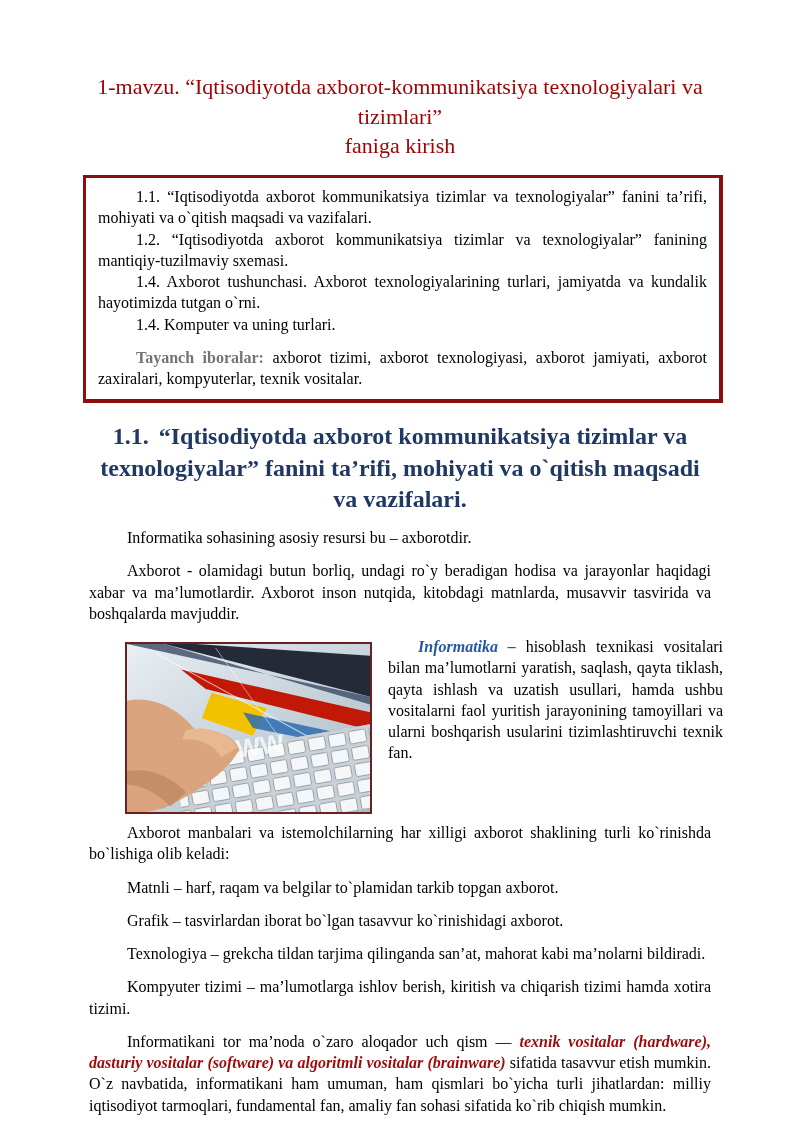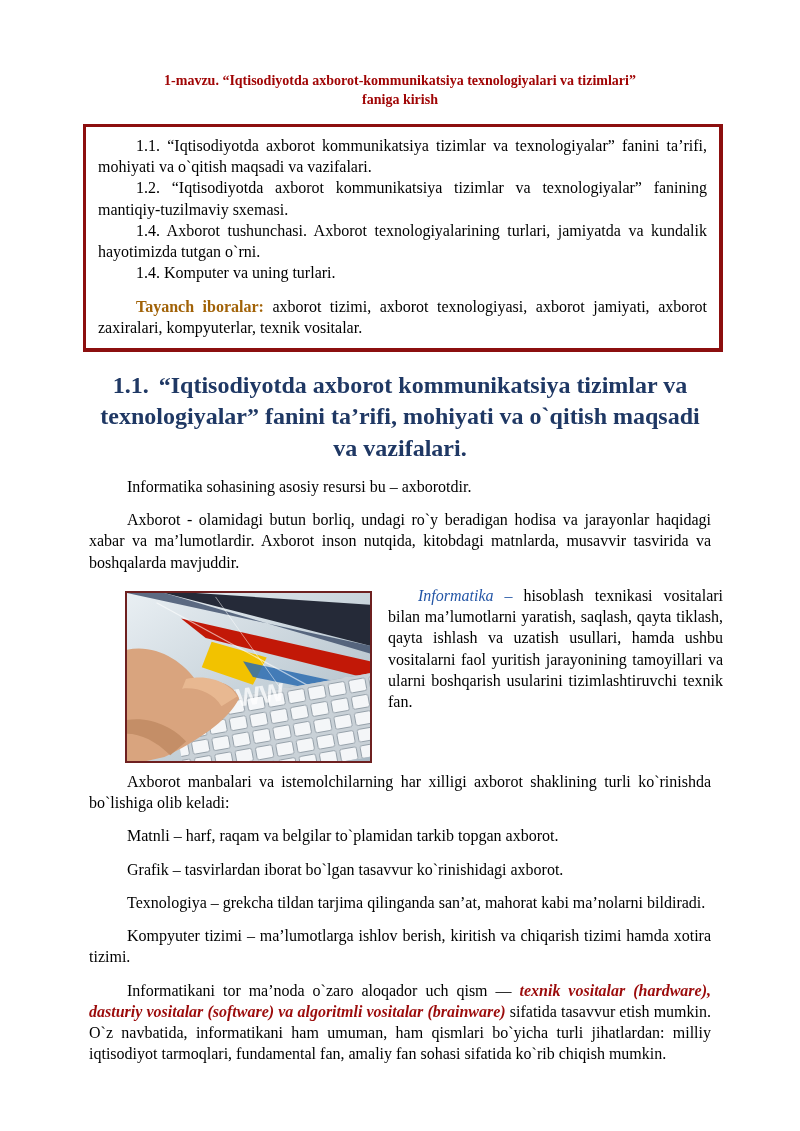--- a/index.html
+++ b/index.html
@@ -7,49 +7,49 @@
     position:relative;
     width:800px;height:1131px;
     box-sizing:border-box;
     padding:72px 77px 30px 77px;
     font-family:"Liberation Serif","DejaVu Serif",serif;
     font-size:16px;line-height:1.33;color:#000;
     overflow:hidden;
     background:#ffffff;
   }
   .doc-title{
-    text-align:center;font-weight:bold;color:#a00505;
-    font-size:14px;line-height:1.35;margin:0 0 14px 0;
+    text-align:center;font-weight:normal;color:#a00505;
+    font-size:22px;line-height:1.35;margin:0 0 14px 0;
   }
   .outline-box{
     border:3px solid #8c0f0f;border-bottom-width:4px;border-right-width:4px;
     padding:8px 12px 10px 12px;margin:0 0 18px 6px;
   }
   .outline-box p{margin:0;text-indent:38px;text-align:justify;}
   .keywords{margin-top:12px !important;}
-  .kw-label{font-weight:bold;color:#a16207;font-family:Liberation Serif, serif;}
+  .kw-label{font-weight:bold;color:#737373;font-family:Liberation Serif, serif;}
   .section-heading{
     text-align:center;font-weight:bold;color:#1f3864;
     margin:0 auto 2px auto;max-width:600px;line-height:1.3;
   }
   .section-heading .num{margin-right:10px;text-align:right;}
   .para{margin:12px;text-indent:38px;text-align:justify;}
   .para.no-justify{text-align:left;}
   .clear{clear:both;font-family:Liberation Serif, serif;}
   .photo-wrap{
     float:left;
     width:247px;height:172px;
     margin:6px 16px 8px 48px;
     border:2px solid #6e2020;
     box-sizing:border-box;
     background:#cfd8dc;
   }
   .photo-wrap svg{display:block;width:100%;height:100%;}
   .informatika-para{margin:4px 0 0 0;text-align:justify;text-indent:30px;}
-  .term-blue{font-weight:normal;font-style:italic;color:#2456a6;}
+  .term-blue{font-weight:bold;font-style:italic;color:#2456a6;}
   .emph-red{font-weight:bold;font-style:italic;color:#9b0b0b;}
   .emph-blue{font-weight:bold;font-style:italic;color:#2456a6;letter-spacing:1.5px;}
 </style>
 </head>
 <body>
 
 <div class="page">
 
   <h1 class="doc-title">
     <span>1-mavzu. “Iqtisodiyotda axborot-kommunikatsiya texnologiyalari va tizimlari”</span><br>

